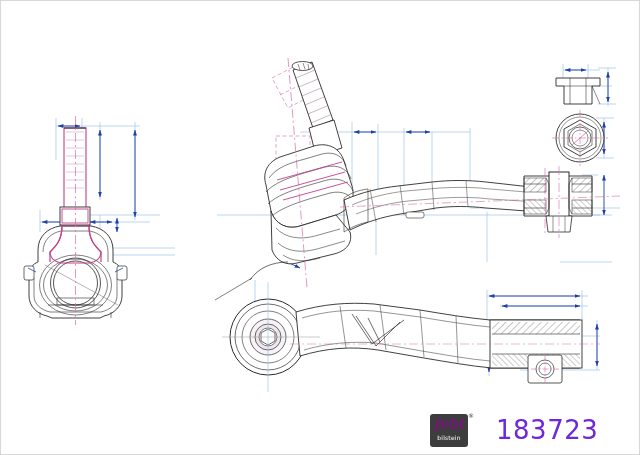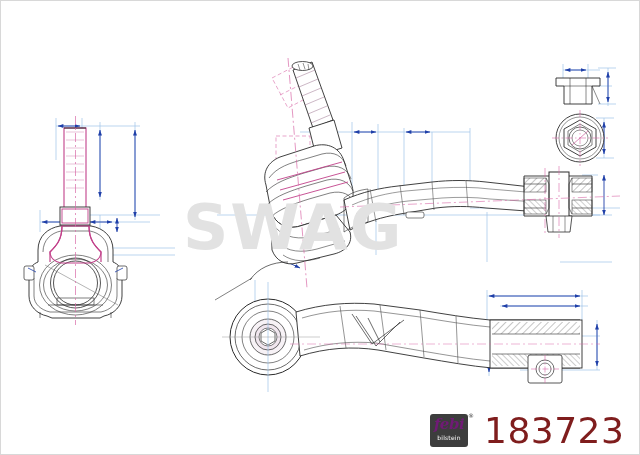--- a/index.html
+++ b/index.html
@@ -96,25 +96,25 @@
   }
   .febi-reg {
     position: absolute;
     left: 38px;
     top: 0px;
     font-size: 6px;
     color: #3d3d3d;
     font-family: "DejaVu Sans", sans-serif;
   }
   .part-number {
-    margin-left: 12px;
+    margin-left: 24px;
     font-family: "DejaVu Sans", sans-serif;
-    font-size: 36px;
+    font-size: 26px;
     font-weight: 400;
-    color: #7f1d1d;
+    color: #6d28d9;
     letter-spacing: 0.5px;
     white-space: nowrap;
   }
 </style>
 </head>
 <body>
 
 <div id="sheet">
 
   <svg id="drawing-svg" viewBox="0 0 640 455">
@@ -481,21 +481,20 @@
 
       <circle cx="580" cy="138" r="11" fill="#ffffff" stroke="#2b2b2b" stroke-width="0.7"></circle>
       <circle cx="580" cy="138" r="8" fill="none" stroke="#2b2b2b" stroke-width="0.5"></circle>
       <line x1="572" y1="145" x2="588" y2="131" stroke="#c2418a" stroke-width="0.6"></line>
 
       <line x1="552" y1="138" x2="608" y2="138" stroke="#d86aa8" stroke-width="0.6" stroke-dasharray="7,2.5,1.5,2.5"></line>
       <line x1="580" y1="110" x2="580" y2="166" stroke="#d86aa8" stroke-width="0.6" stroke-dasharray="7,2.5,1.5,2.5"></line>
     </g>
   </svg>
 
-  <div class="watermark">SWAG</div>
 
   <div class="footer">
     <div class="febi-logo">
       <div class="febi-box"></div>
       <div class="febi-word">febi</div>
       <div class="febi-sub">bilstein</div>
       <div class="febi-reg">®</div>
     </div>
     <div class="part-number">183723</div>
   </div>

